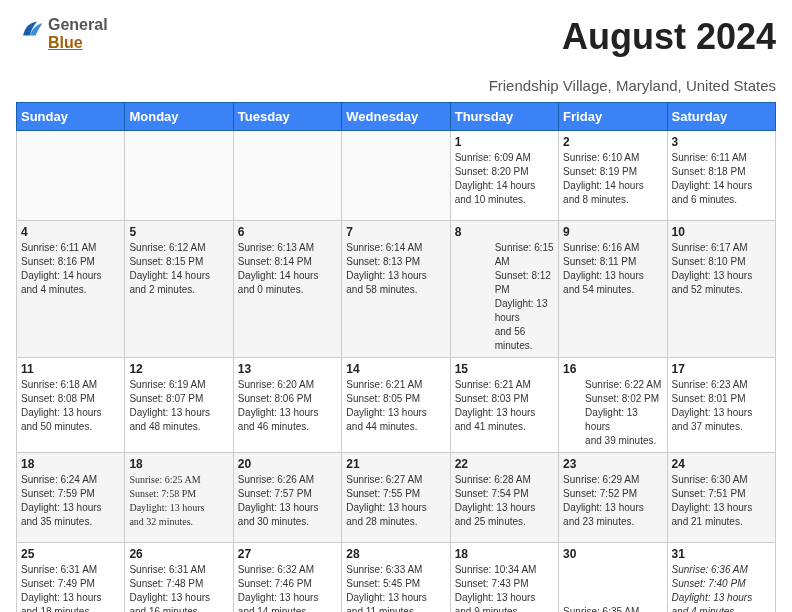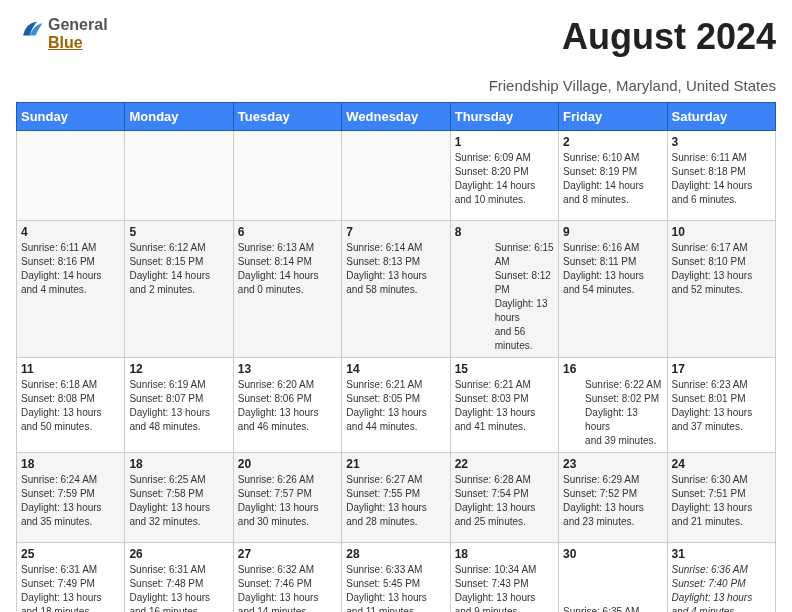--- a/index.html
+++ b/index.html
@@ -244,21 +244,21 @@
       <tr>
         <td>
           <div class="day-number">18</div>
           <div class="cell-info" style="white-space: pre-line;">Sunrise: 6:24 AM
 Sunset: 7:59 PM
 Daylight: 13 hours
 and 35 minutes.</div>
         </td>
         <td>
           <div class="day-number">18</div>
-          <div class="cell-info" style="white-space: pre-line;">Sunrise: 6:25 AM
+          <div class="cell-info" style="white-space: pre-line; font-family: Liberation Serif, serif;">Sunrise: 6:25 AM
 Sunset: 7:58 PM
 Daylight: 13 hours
 and 32 minutes.</div>
         </td>
         <td>
           <div class="day-number">20</div>
           <div class="cell-info" style="white-space: pre-line;">Sunrise: 6:26 AM
 Sunset: 7:57 PM
 Daylight: 13 hours
 and 30 minutes.</div>

